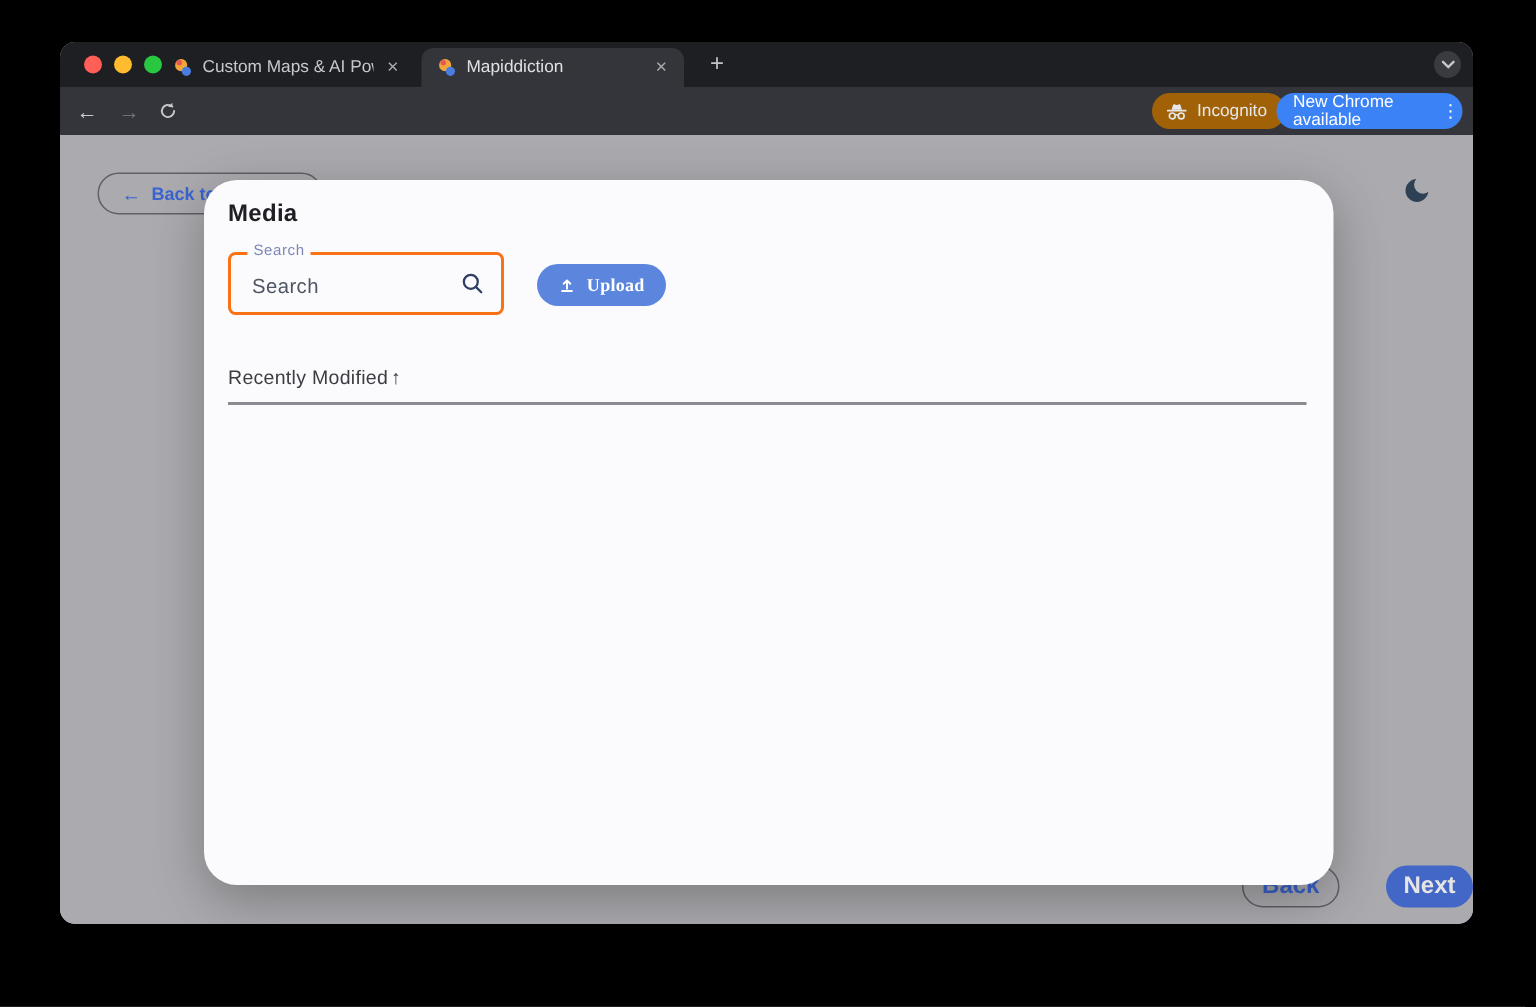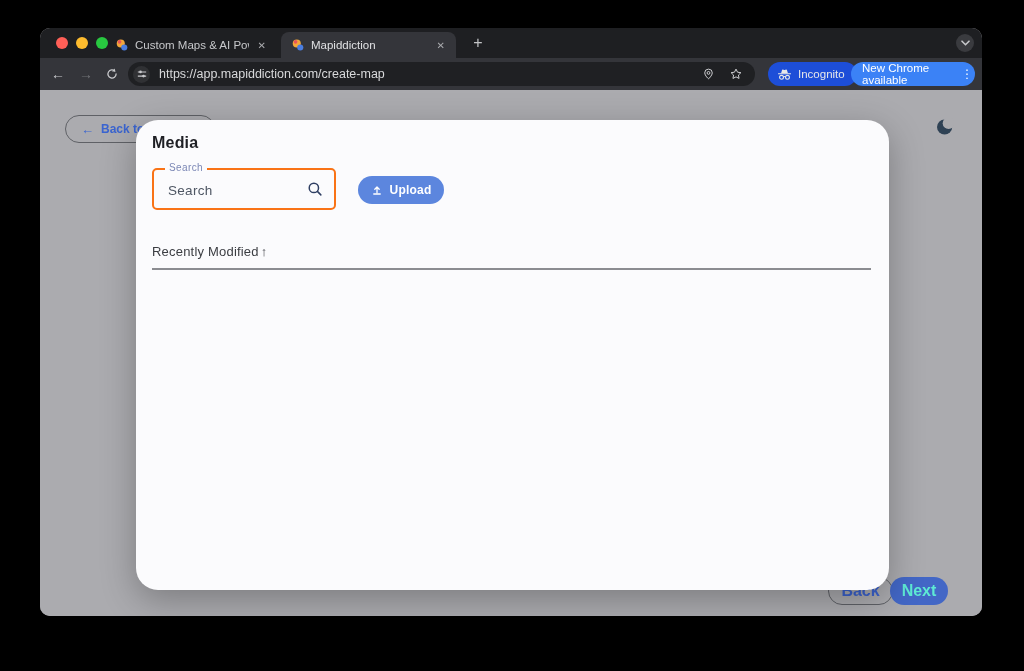--- a/index.html
+++ b/index.html
@@ -30,50 +30,50 @@
   .navbtn.back{left:8px}.navbtn.fwd{left:36px;color:#707176}.navbtn.reload{left:62px;}
   .omnibox{position:absolute;left:88px;top:4px;width:627px;height:24px;border-radius:12px;
     background:#1f2023;display:flex;align-items:center;}
   .siteinfo{width:17px;height:17px;border-radius:50%;background:#303134;margin-left:5px;
     display:flex;align-items:center;justify-content:center;flex:0 0 auto;}
   .url{margin-left:9px;font-size:12.5px;color:#d8d9db;white-space:nowrap;flex:1;}
   .omni-ic{flex:0 0 auto;width:22px;height:22px;display:flex;align-items:center;justify-content:center;}
   .omni-ic.pin{margin-right:6px}.omni-ic.star{margin-right:8px}
   .pill{position:absolute;top:4px;height:24px;border-radius:12px;display:flex;align-items:center;
     box-sizing:border-box;}
-  .pill.incognito{left:728px;padding:0 12px 0 9px;background:#1d4ed8;color:#e6e7e9;font-size:11.5px;gap:6px;}
+  .pill.incognito{left:728px;padding:0 12px 0 9px;background:#a16207;color:#e6e7e9;font-size:11.5px;gap:6px;}
   .pill.update{left:811px;width:124px;padding:0 2px 0 11px;background:#3b82f6;color:#fff;
     font-size:11.5px;justify-content:center;}
   .morevert{font-size:12px;color:#fff;letter-spacing:0;padding-left:4px;}
   
   .content{position:absolute;left:0;top:62px;right:0;bottom:0;background:#ababaf;}
   .backto{position:absolute;left:25px;top:25px;width:150px;height:28px;border:1px solid #5f6166;
     border-radius:14px;display:flex;align-items:center;gap:7px;padding:0 0 0 15px;box-sizing:border-box;
     color:#3a64d0;font-size:12px;font-weight:700;background:transparent;overflow:hidden;white-space:nowrap;}
   .backto .arr{font-weight:400;font-size:13px;}
   .moon{position:absolute;left:896px;top:28px;width:18px;height:18px;}
   .footbtn{position:absolute;top:487px;height:28px;border-radius:14px;font-size:16px;font-weight:700;
     display:flex;align-items:center;justify-content:center;box-sizing:border-box;}
   .footbtn.back{left:788px;width:65px;border:1px solid #5f6167;color:#3b62cc;background:transparent;}
-  .footbtn.next{left:850px;width:58px;background:#4367c6;color:#5eead4;}
+  .footbtn.next{left:884px;width:58px;background:#4367c6;color:#e5e5e5;}
   
   .card{position:absolute;left:96px;top:30px;width:753px;height:470px;background:#fbfbfd;
     border-radius:22px;box-shadow:0 10px 35px rgba(0,0,0,0.28);}
   .card-title{position:absolute;left:16px;top:14px;font-size:16px;font-weight:700;color:#1e1f24;letter-spacing:.2px;}
   .searchfield{position:absolute;left:16px;top:48px;width:184px;height:42px;box-sizing:border-box;
     border:2px solid #f97316;border-radius:5px;background:#fbfbfd;}
   .searchfield .flabel{position:absolute;top:-8px;left:11px;background:#fbfbfd;padding:0 4px;
     font-size:10px;color:#7b87b5;letter-spacing:.4px;}
   .searchfield input{position:absolute;left:12px;top:0;width:130px;height:38px;border:none;outline:none;
     background:transparent;font-family:"Liberation Sans",sans-serif;font-size:13.5px;color:#3f4552;letter-spacing:.3px;}
   .searchfield input::placeholder{color:#4e5663;opacity:1;}
   .searchfield .mag{position:absolute;right:10px;top:10px;}
   .uploadbtn{position:absolute;left:222px;top:56px;width:86px;height:28px;border-radius:14px;
     background:#5c86de;color:#fff;font-size:12px;font-weight:700;display:flex;align-items:center;
-    justify-content:center;gap:7px;letter-spacing:.2px;}
+    justify-content:center;gap:7px;letter-spacing:.2px;font-family:Liberation Serif, serif;}
   .sortrow{position:absolute;left:16px;top:124px;font-size:13px;color:#3b3d42;display:flex;
     align-items:center;gap:2px;letter-spacing:.2px;}
   .sortrow .dir{font-size:13px;color:#3b3d42;}
   .divider{position:absolute;left:16px;top:148px;width:719px;height:1.5px;background:#8b8c91;}
   .empty{position:absolute;left:16px;top:172px;width:700px;font-size:17px;font-weight:700;
     color:#26282c;letter-spacing:-0.1px;}
   svg{display:block}
 </style>
 </head>
 <body>
@@ -122,41 +122,20 @@
     <div class="toolbar">
       <div class="navbtn back">←</div>
       <div class="navbtn fwd">→</div>
       <div class="navbtn reload">
         <svg width="14" height="14" viewBox="0 0 24 24" style="margin:3px">
           <path d="M19 12a7 7 0 1 1-2.05-4.95" stroke="#c9cacd" stroke-width="2.2" fill="none" stroke-linecap="round"></path>
           <path d="M17 2.5v5h-5z" fill="#c9cacd"></path>
         </svg>
       </div>
 
-      <div class="omnibox">
-        <div class="siteinfo">
-          <svg width="10" height="10" viewBox="0 0 12 12">
-            <path d="M1 3.5h10M1 8.5h10" stroke="#c9cacd" stroke-width="1.3"></path>
-            <circle cx="4.2" cy="3.5" r="1.6" fill="#c9cacd"></circle>
-            <circle cx="7.8" cy="8.5" r="1.6" fill="#c9cacd"></circle>
-          </svg>
-        </div>
-        <span class="url">https://app.mapiddiction.com/create-map</span>
-        <div class="omni-ic pin">
-          <svg width="13" height="14" viewBox="0 0 24 24">
-            <path d="M12 21s-7-6.2-7-11a7 7 0 1 1 14 0c0 4.8-7 11-7 11z" stroke="#cfd0d3" stroke-width="1.8" fill="none"></path>
-            <circle cx="12" cy="10" r="2.6" stroke="#cfd0d3" stroke-width="1.8" fill="none"></circle>
-          </svg>
-        </div>
-        <div class="omni-ic star">
-          <svg width="14" height="14" viewBox="0 0 24 24">
-            <path d="M12 3.6l2.6 5.3 5.8.8-4.2 4.1 1 5.8-5.2-2.7-5.2 2.7 1-5.8-4.2-4.1 5.8-.8z" stroke="#cfd0d3" stroke-width="1.7" fill="none" stroke-linejoin="round"></path>
-          </svg>
-        </div>
-      </div>
 
       <div class="pill incognito">
         <svg width="15" height="13" viewBox="0 0 16 14">
           <path d="M1.5 6.2h13" stroke="#e6e7e9" stroke-width="1.2" stroke-linecap="round"></path>
           <path d="M4.3 5.6l1-3.3c.1-.5.5-.7 1-.6l1.3.4c.3.1.5.1.8 0l1.3-.4c.5-.1.9.1 1 .6l1 3.3z" fill="#e6e7e9"></path>
           <circle cx="4.8" cy="10" r="2.1" stroke="#e6e7e9" stroke-width="1.2" fill="none"></circle>
           <circle cx="11.2" cy="10" r="2.1" stroke="#e6e7e9" stroke-width="1.2" fill="none"></circle>
           <path d="M6.9 9.6c.7-.5 1.5-.5 2.2 0" stroke="#e6e7e9" stroke-width="1.1" fill="none"></path>
         </svg>
         <span>Incognito</span>

